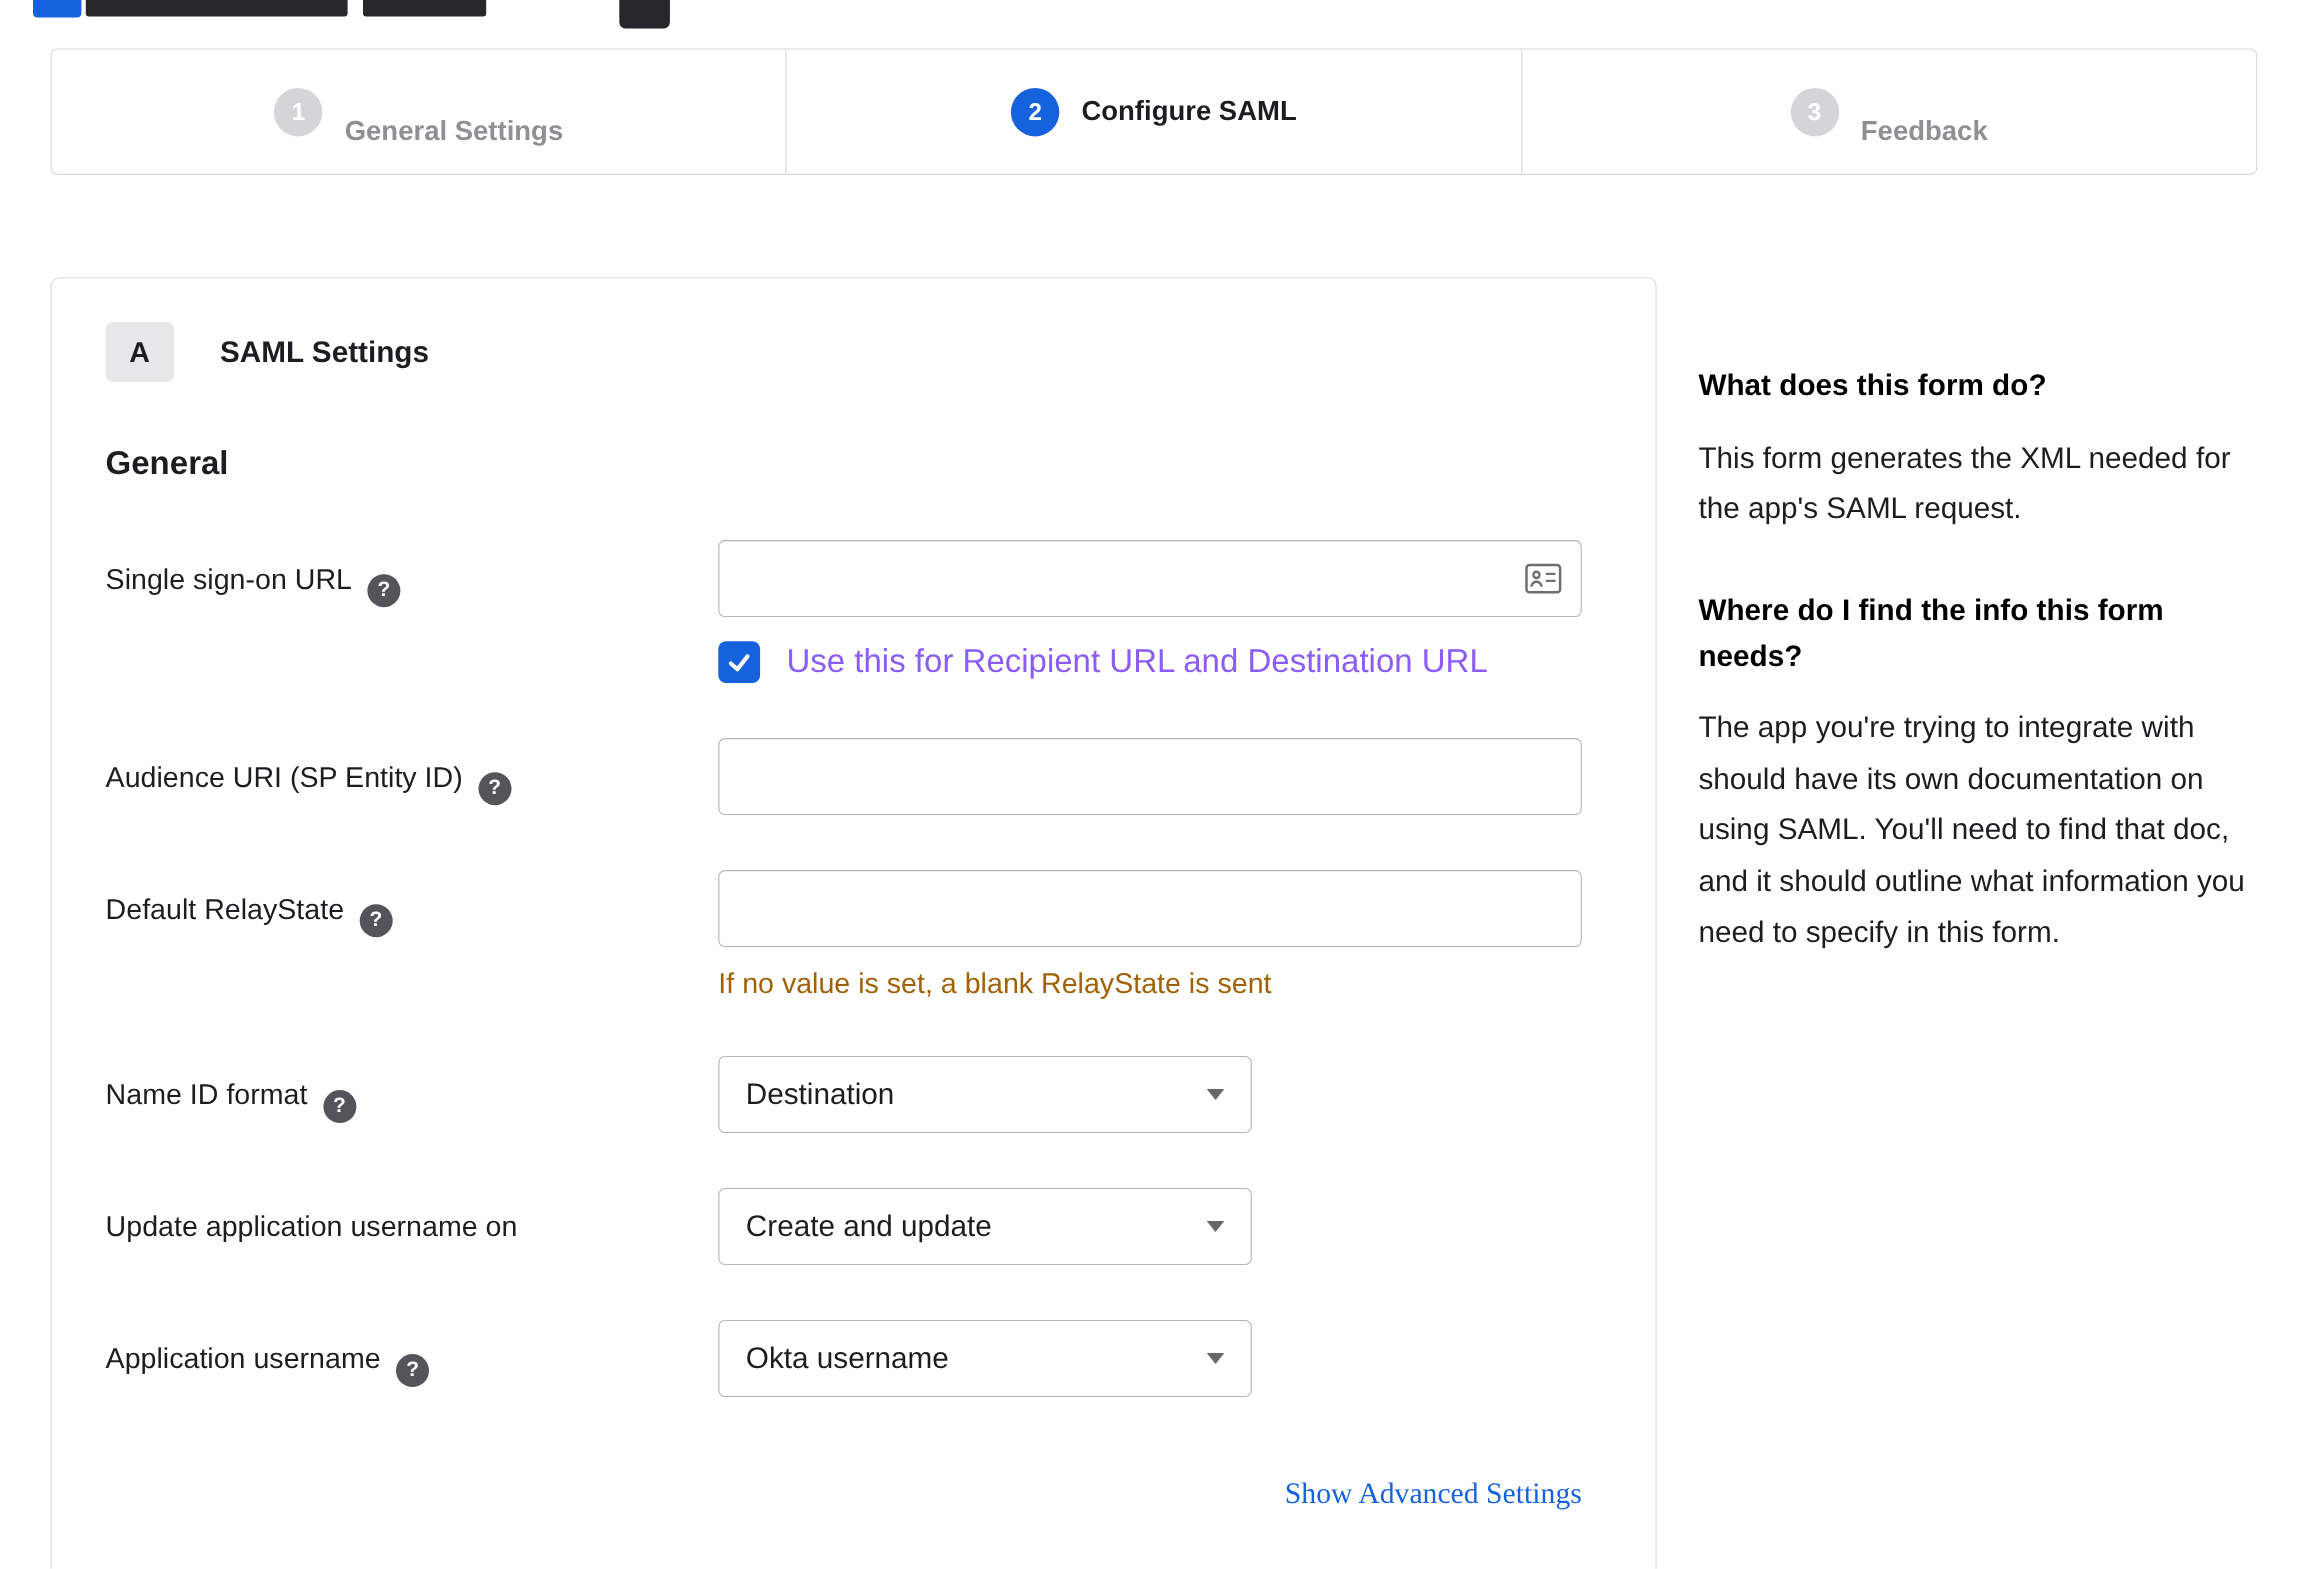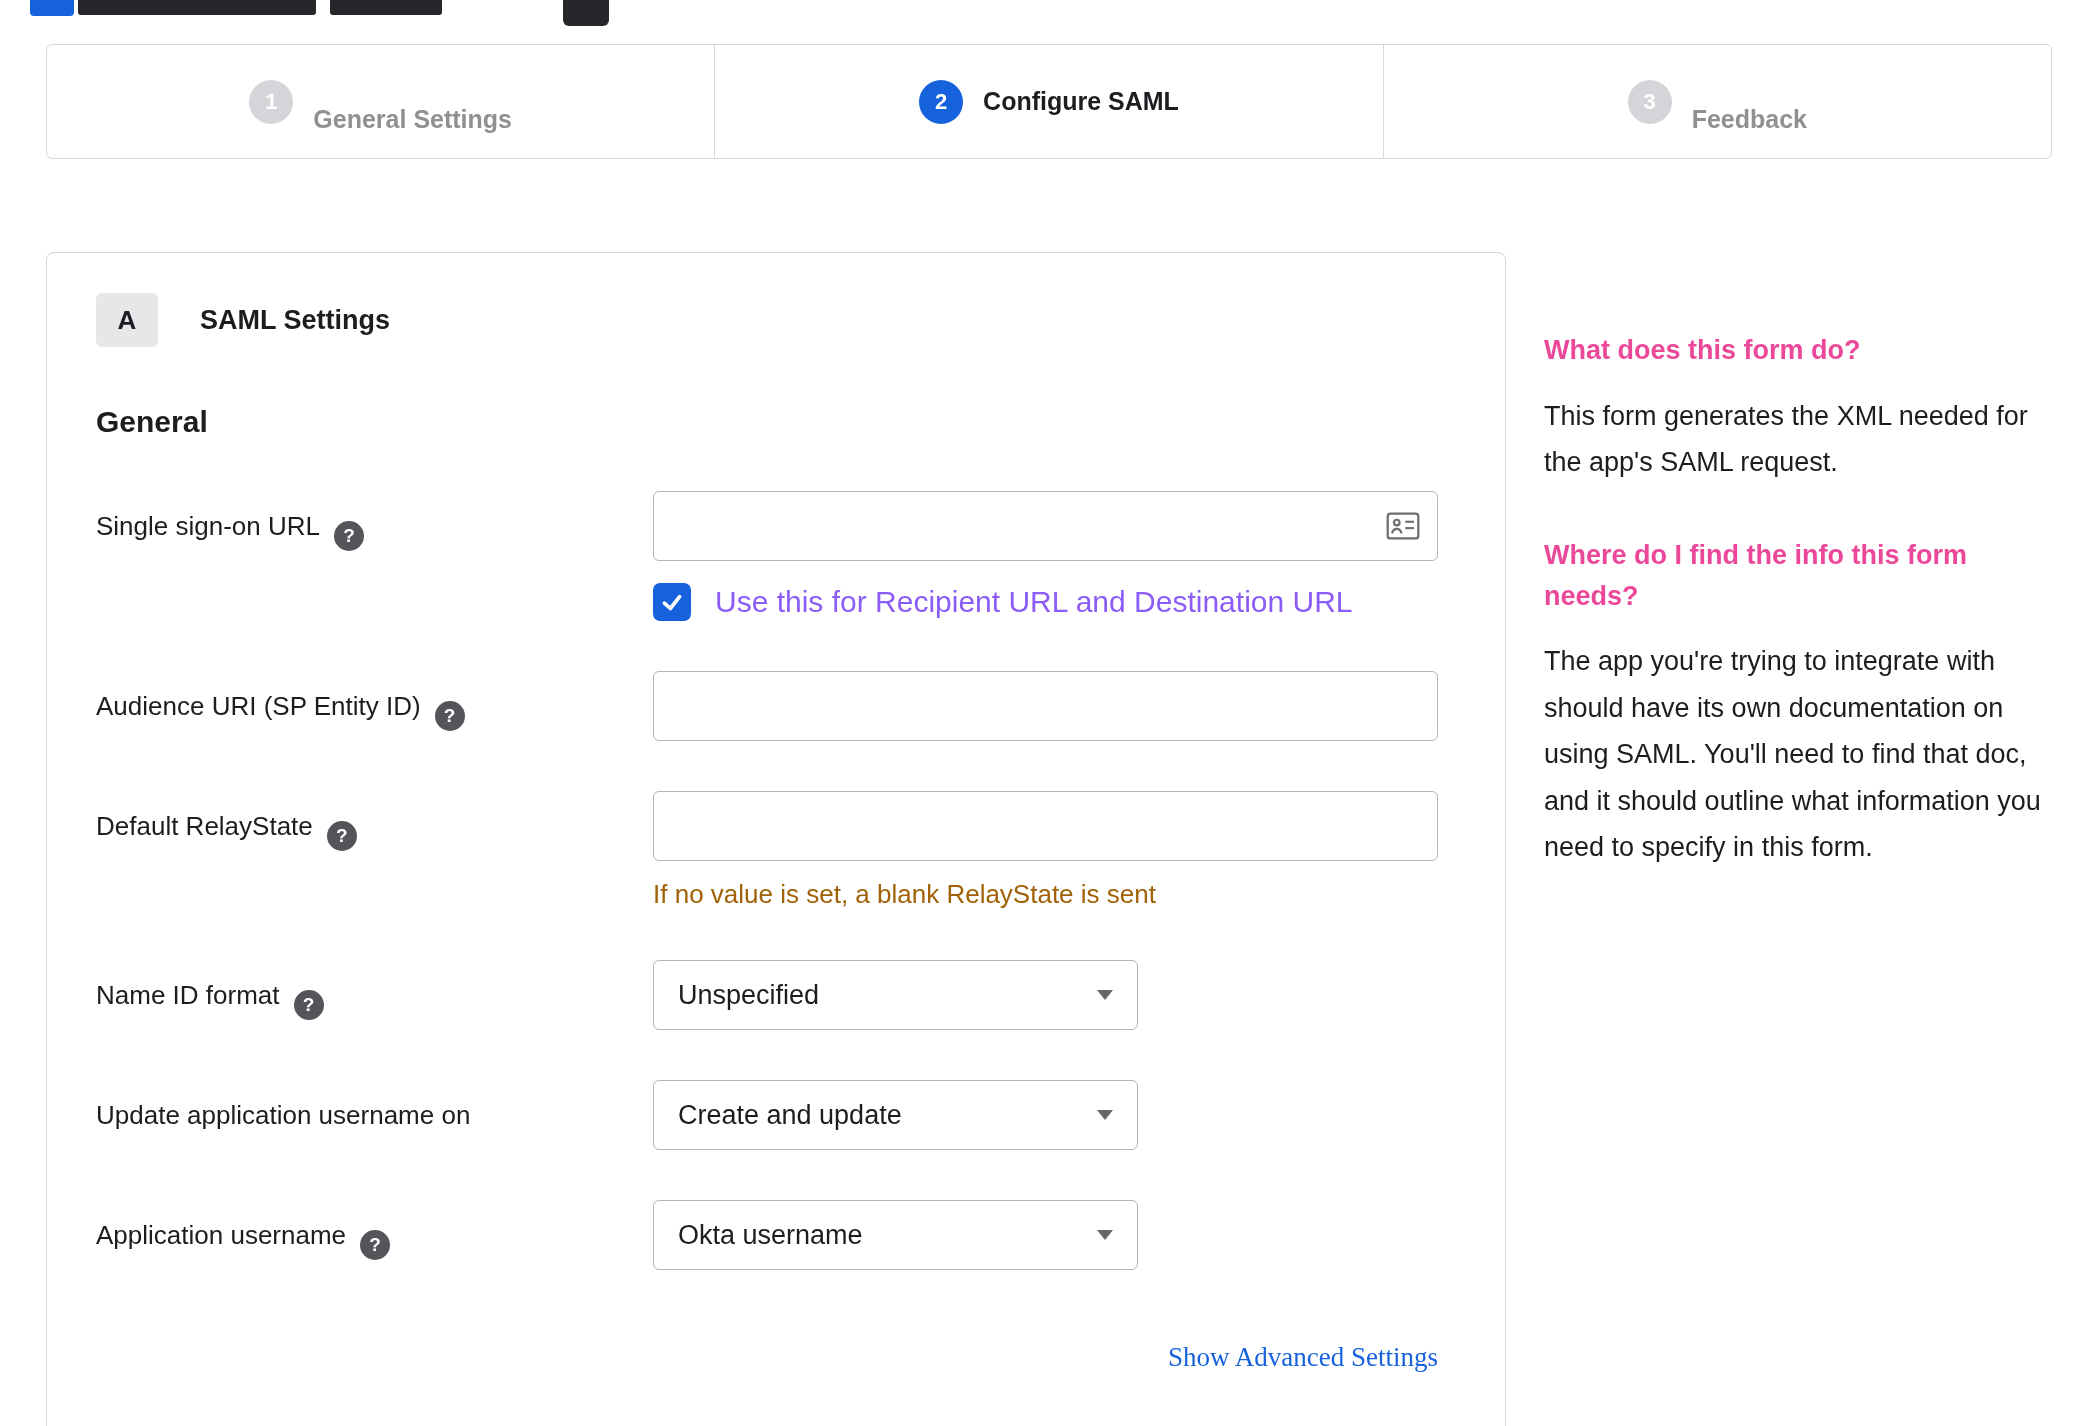--- a/index.html
+++ b/index.html
@@ -49,21 +49,21 @@
   .hint { margin-top:18px; font-size:26px; color:#a16207; }
 
   .dropdown { width:485px; height:70px; border:1px solid #b4b4b9; border-radius:6px; background:#fff; display:flex; align-items:center; justify-content:space-between; padding:0 24px; font-size:27px; cursor:pointer; }
   .caret { width:0; height:0; border-left:8px solid transparent; border-right:8px solid transparent; border-top:10px solid #66666b; }
 
   .advanced-row { width:1342px; text-align:right; margin-top:72px; }
   .advanced-link { color:#1662dd; font-size:27px; font-weight:500; text-decoration:none; cursor:pointer;font-family:Liberation Serif, serif; }
 
   
   .sidebar { margin-left:38px; width:508px; padding-top:78px; }
-  .sidebar h4 { font-size:27px; font-weight:700; line-height:1.5; margin:0 0 22px 0; color:#ec4899; }
+  .sidebar h4 { font-size:27px; font-weight:700; line-height:1.5; margin:0 0 22px 0; color:#000000; }
   .sidebar p { font-size:27px; line-height:1.72; margin:0 0 50px 0; color:#1d1d21; }
 </style>
 </head>
 <body>
 
 <div class="page">
 
   <div class="frag frag-blue"></div>
   <div class="frag frag-title-a"></div>
   <div class="frag frag-title-b"></div>
@@ -146,21 +146,21 @@
             <div class="hint">If no value is set, a blank RelayState is sent</div>
           </div>
         </div>
 
         <div class="row">
           <div class="label-col">
             <span>Name ID format</span><span class="help-icon">?</span>
           </div>
           <div class="field-col">
             <div class="dropdown">
-              <span>Unspecified</span>
+              <span>Destination</span>
               <span class="caret"></span>
             </div>
           </div>
         </div>
 
         <div class="row">
           <div class="label-col">
             <span>Update application username on</span>
           </div>
           <div class="field-col">

